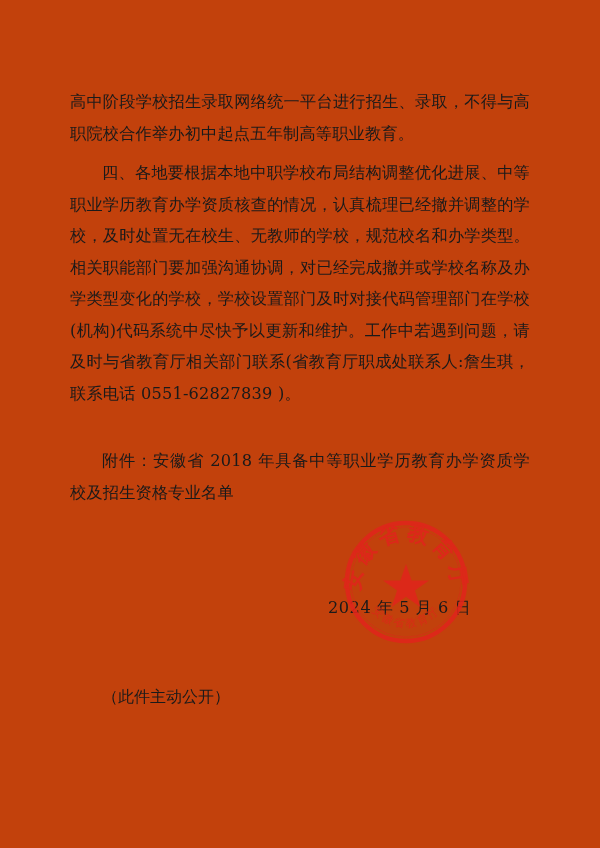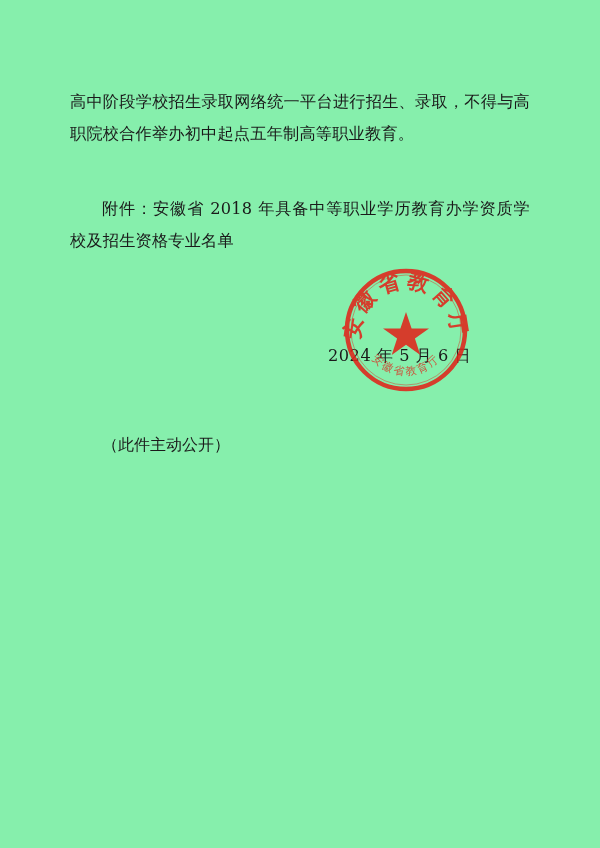--- a/index.html
+++ b/index.html
@@ -10,21 +10,21 @@
   body {
     width: 600px;
     height: 848px;
     overflow: hidden;
     font-family: "DejaVu Serif", "Liberation Serif", serif;
   }
   .page {
     position: relative;
     width: 600px;
     height: 848px;
-    background: #86efac;
+    background: #c2410c;
     box-sizing: border-box;
     overflow: hidden;
   }
   .doc-body {
     position: absolute;
     left: 70px;
     top: 86px;
     width: 460px;
   }
   .para {
@@ -79,20 +79,21 @@
 <body>
 
 <div class="page">
 
   <div class="doc-body">
 
     <p class="para">高中阶段学校招生录取网络统一平台进行招生、录取，不得与高职院校合作举办初中起点五年制高等职业教育。</p>
 
     <div class="gap-sm"></div>
 
+    <p class="para indent">四、各地要根据本地中职学校布局结构调整优化进展、中等职业学历教育办学资质核查的情况，认真梳理已经撤并调整的学校，及时处置无在校生、无教师的学校，规范校名和办学类型。相关职能部门要加强沟通协调，对已经完成撤并或学校名称及办学类型变化的学校，学校设置部门及时对接代码管理部门在学校(机构)代码系统中尽快予以更新和维护。工作中若遇到问题，请及时与省教育厅相关部门联系(省教育厅职成处联系人:詹生琪，联系电话 0551-62827839 )。</p>
 
     <div class="attachment-block">
       <p class="para indent">附件：安徽省 2018 年具备中等职业学历教育办学资质学校及招生资格专业名单</p>
     </div>
 
     <div class="sign-area">
 
       <div class="date-line">2024 年 5 月 6 日</div>
 
       <div class="seal">

